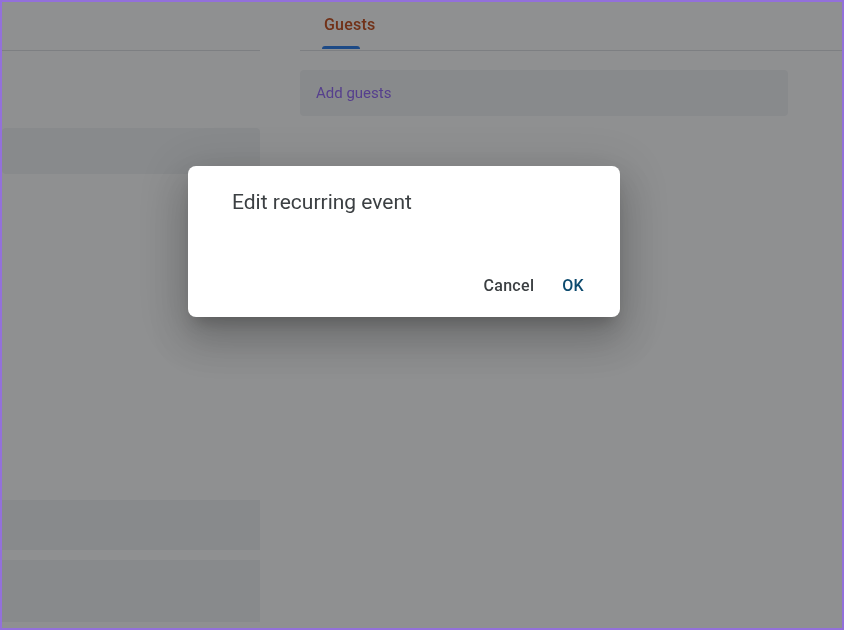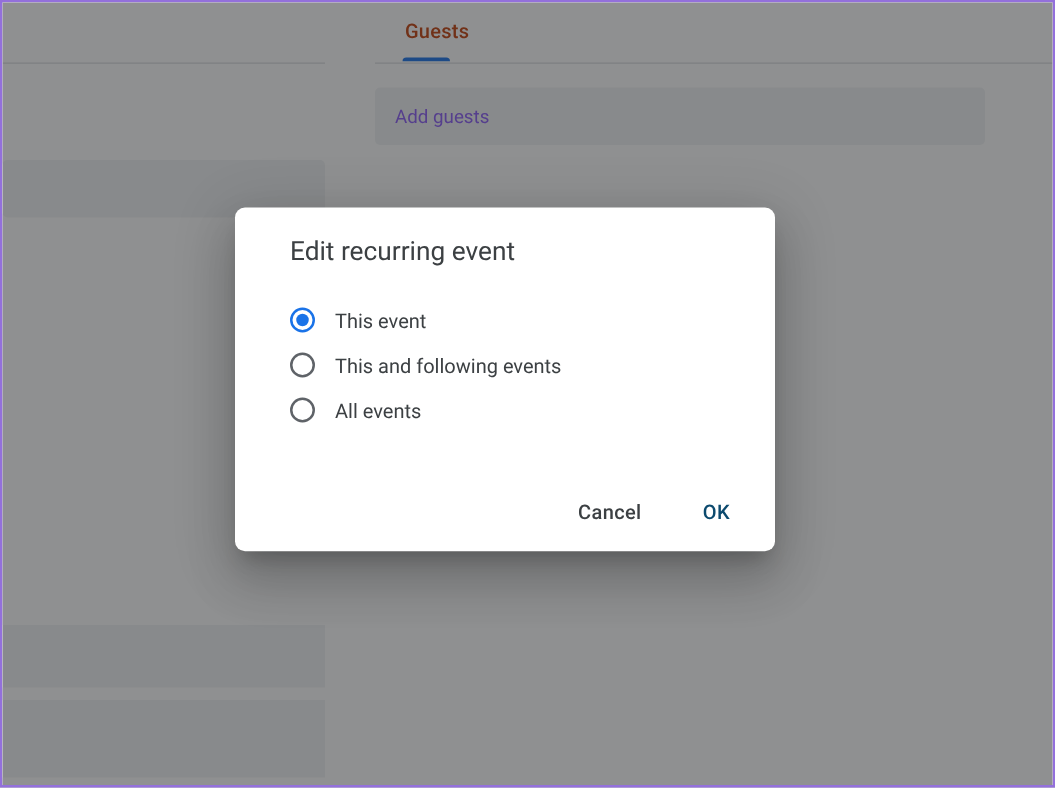--- a/index.html
+++ b/index.html
@@ -147,21 +147,21 @@
       border-radius: 50%;
       background: #1a73e8;
     }
     .radio-label {
       font-size: 16px;
       color: #3c4043;
     }
     .dialog-actions {
       display: flex;
       justify-content: flex-end;
-      gap: 25px;
+      gap: 4px;
       margin-top: 52px;
     }
     .btn {
       padding: 10px 12px;
       font-size: 16px;
       font-weight: 500;
       border: none;
       background: transparent;
       border-radius: 4px;
       cursor: pointer;
@@ -187,33 +187,17 @@
   </div>
   <div class="side-block-1"></div>
   <div class="side-block-2"></div>
   <div class="side-block-3"></div>
 </div>
 
 <div class="overlay"></div>
 
 <div class="dialog">
   <div class="dialog-title">Edit recurring event</div>
-  <div class="radio-group">
-    <div class="radio-item">
-      <div class="radio-circle selected">
-        <div class="radio-inner"></div>
-      </div>
-      <span class="radio-label">This event</span>
-    </div>
-    <div class="radio-item">
-      <div class="radio-circle"></div>
-      <span class="radio-label">This and following events</span>
-    </div>
-    <div class="radio-item">
-      <div class="radio-circle"></div>
-      <span class="radio-label">All events</span>
-    </div>
-  </div>
   <div class="dialog-actions">
     <button class="btn btn-cancel">Cancel</button>
     <button class="btn btn-ok">OK</button>
   </div>
 </div>
 
 </body></html>

